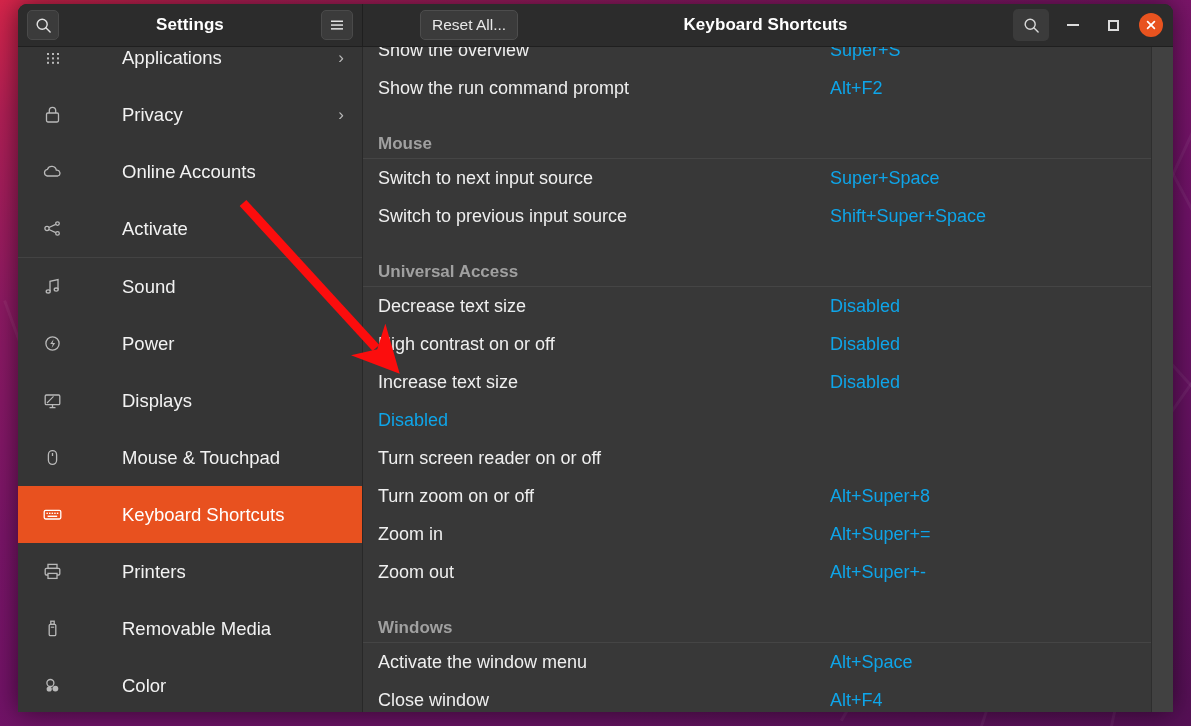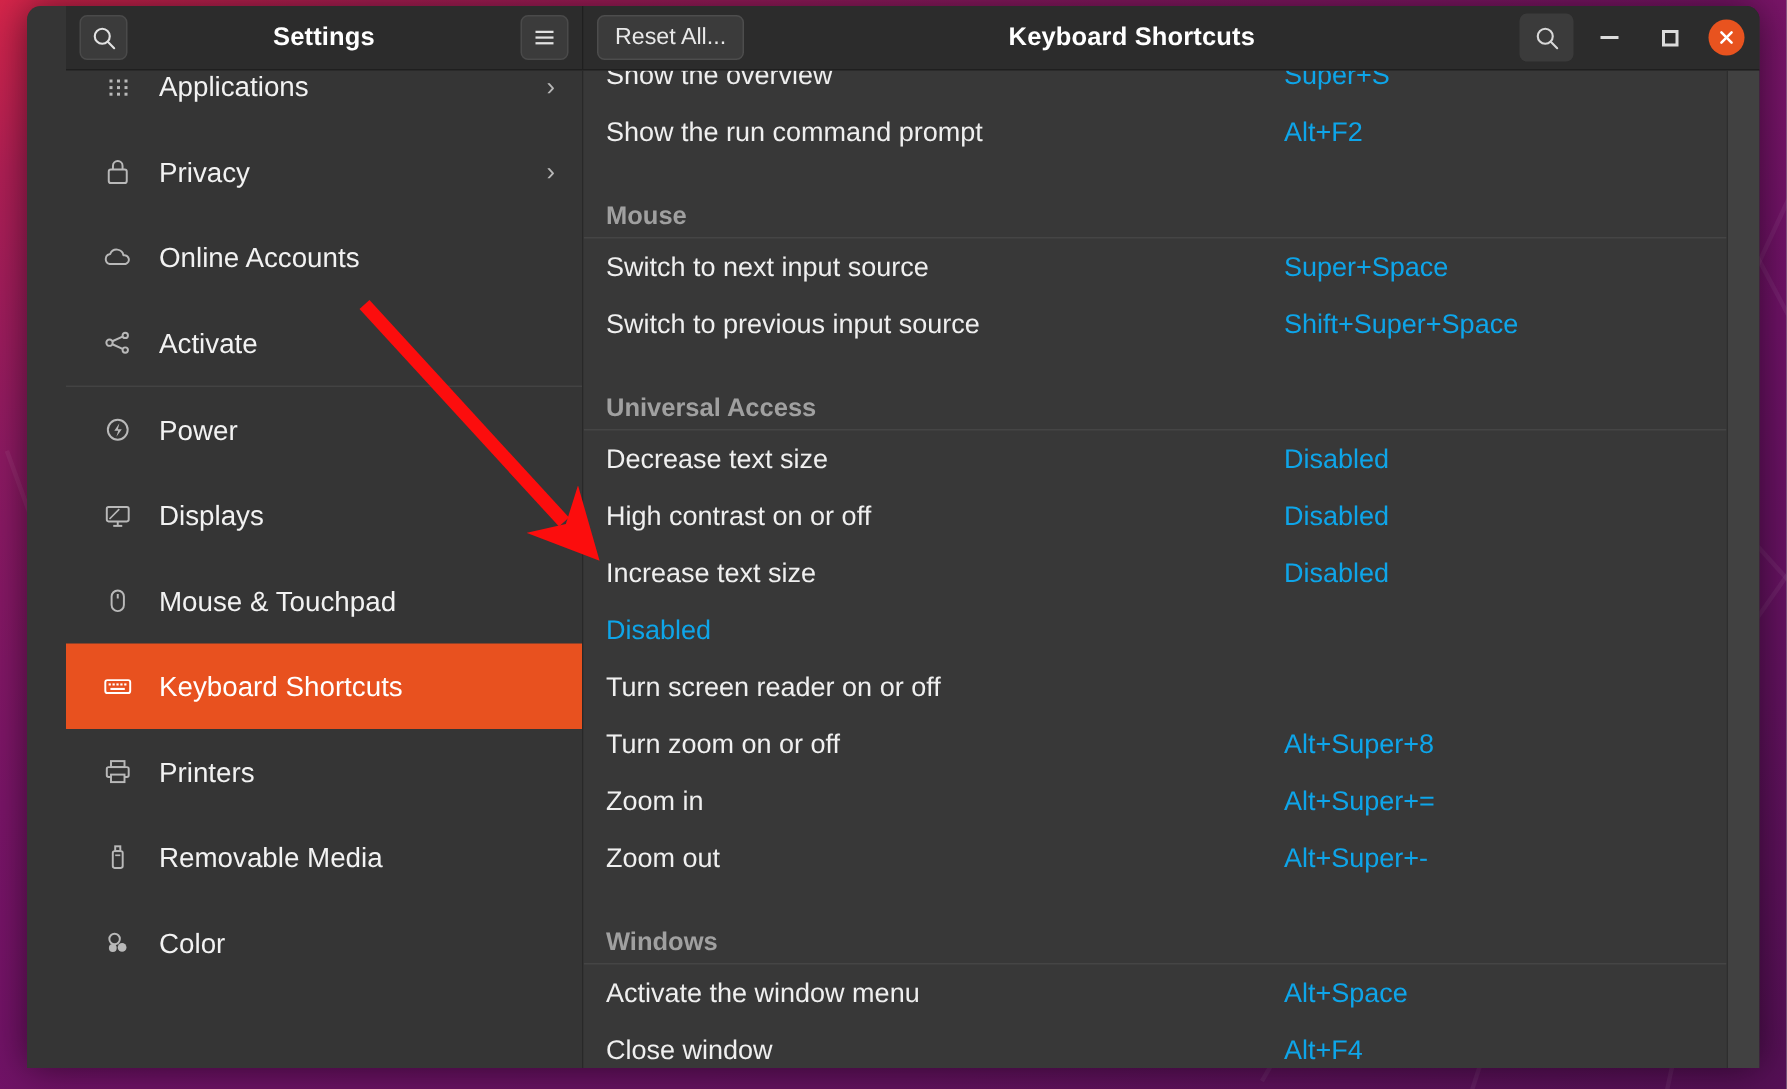--- a/index.html
+++ b/index.html
@@ -25,21 +25,20 @@
   #window {
     position: absolute;
     left: 18px; top: 4px;
     width: 1155px; height: 708px;
     background: #353535;
     border-radius: 9px 9px 0 0;
     overflow: hidden;
     box-shadow: 0 0 26px rgba(0,0,0,0.55);
     display: flex;
     flex-direction: column;
-    padding-left: 26px;
   }
 
   
   #titlebar {
     height: 43px;
     flex: 0 0 43px;
     display: flex;
     background: #2c2c2c;
     border-bottom: 1px solid #1f1f1f;
   }
@@ -83,20 +82,21 @@
     height: 30px;
     padding: 0 11px;
     border-radius: 5px;
     background: #3b3b3b;
     border: 1px solid #4d4d4d;
     color: #e8e8e8;
     font-size: 15.5px;
     display: flex; align-items: center;
     cursor: pointer;
     white-space: nowrap;
+    margin-left: 48px;
   }
   .wc {
     width: 28px; height: 28px;
     display: flex; align-items: center; justify-content: center;
     cursor: pointer;
     flex: 0 0 auto;
   }
   .wc-min { margin-left: 10px; }
   .wc-max { margin-left: 12px; }
   .wc-close {
@@ -138,21 +138,21 @@
     cursor: pointer;
   }
   .side-item.selected { background: #e8511f; color: #ffffff; }
   .side-ico {
     width: 26px; flex: 0 0 26px;
     display: flex; align-items: center; justify-content: center;
     margin-right: 15px;
     opacity: .86;
   }
   .side-item.selected .side-ico { opacity: 1; }
-  .side-label { flex: 1; white-space: nowrap; }
+  .side-label { flex: 1; white-space: nowrap; margin-left: 42px; }
   .side-chev { color: #b8b8b8; font-size: 17px; padding-right: 4px; }
   .side-sep { height: 1px; background: #434343; margin: 0; }
 
   
   #content {
     flex: 1;
     background: #383838;
     position: relative;
     overflow: hidden;
     display: flex;
@@ -313,20 +313,30 @@
                 <line x1="6.9" y1="9.5" x2="13.7" y2="6.4" stroke="#cfcfcf" stroke-width="1.3"></line>
                 <line x1="6.9" y1="11.5" x2="13.7" y2="14.6" stroke="#cfcfcf" stroke-width="1.3"></line>
               </svg>
             </span>
             <span class="side-label">Activate</span>
           </div>
           <div class="side-sep"></div>
           <div class="side-item">
             <span class="side-ico">
               <svg width="21" height="21" viewBox="0 0 21 21">
+                <path d="M8 15.2 V5.3 L16 3.6 V13.4" fill="none" stroke="#cfcfcf" stroke-width="1.3"></path>
+                <ellipse cx="6.2" cy="15.4" rx="2" ry="1.6" fill="none" stroke="#cfcfcf" stroke-width="1.3"></ellipse>
+                <ellipse cx="14.2" cy="13.6" rx="2" ry="1.6" fill="none" stroke="#cfcfcf" stroke-width="1.3"></ellipse>
+              </svg>
+            </span>
+            <span class="side-label">Sound</span>
+          </div>
+          <div class="side-item">
+            <span class="side-ico">
+              <svg width="21" height="21" viewBox="0 0 21 21">
                 <circle cx="10.5" cy="10.5" r="6.6" fill="none" stroke="#cfcfcf" stroke-width="1.3"></circle>
                 <path d="M11.6 6.2 L8.2 11.1 h2.6 l-1.2 4 l3.6-5 h-2.6 Z" fill="#cfcfcf"></path>
               </svg>
             </span>
             <span class="side-label">Power</span>
           </div>
           <div class="side-item">
             <span class="side-ico">
               <svg width="21" height="21" viewBox="0 0 21 21">
                 <rect x="3.2" y="5" width="14.6" height="9.6" rx="1.2" fill="none" stroke="#cfcfcf" stroke-width="1.3"></rect>

